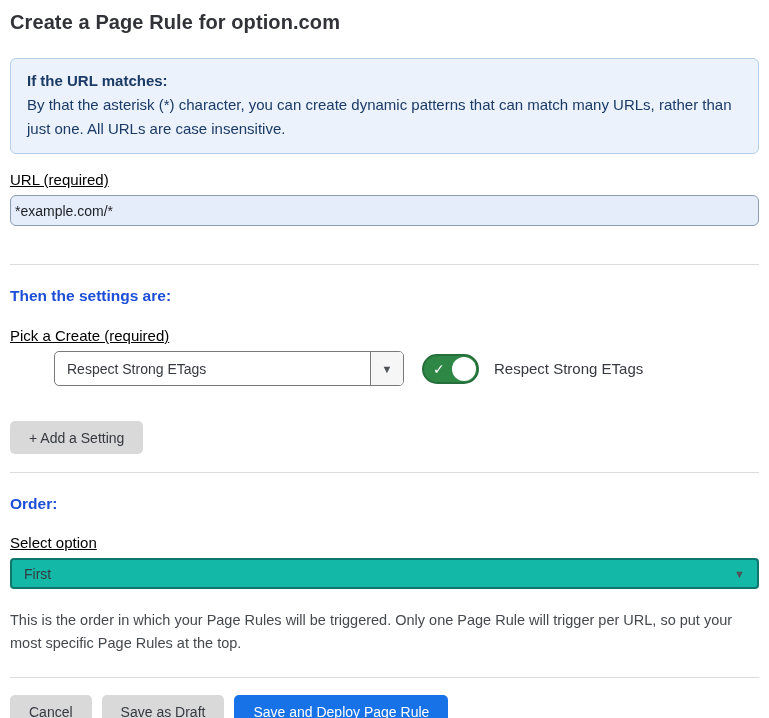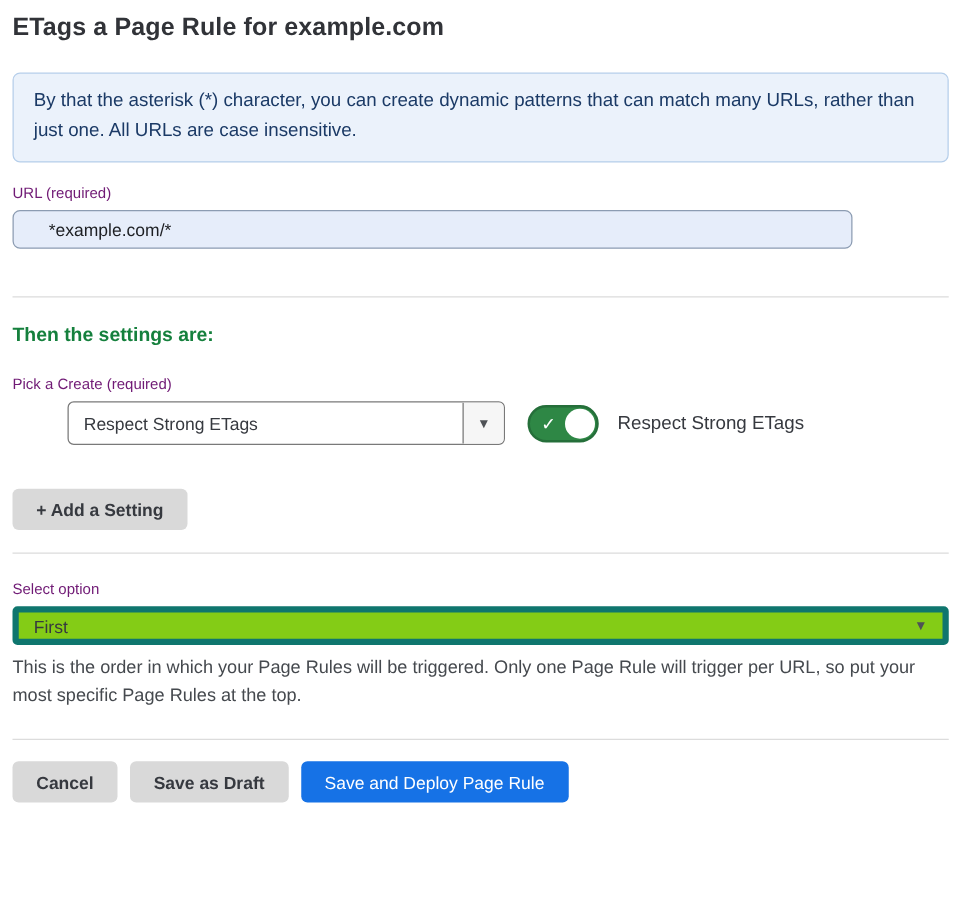--- a/index.html
+++ b/index.html
@@ -32,52 +32,53 @@
     line-height: 24px;
   }
   .info-box .info-heading { font-weight: 700; }
   .info-box a.info-link {
     color: #2264cb;
     text-decoration: underline;
     cursor: pointer;
   }
 
   .field-label {
-    font-size: 12px;
-    color: #701a75;
+    font-size: 15px;
+    color: #000000;
     margin-top: 17px;
     margin-bottom: 7px;
+    text-decoration: underline;
   }
 
   .url-input {
-    width: 672px;
+    width: 749px;
     height: 31px;
     background: #e6edfa;
     border: 1px solid #8c9cb2;
     border-radius: 6px;
-    padding: 0 28px;
+    padding: 0 4px;
     font-size: 14px;
     color: #1d1f23;
     font-family: "Liberation Sans", sans-serif;
     outline: none;
   }
 
   .divider {
     border: none;
     border-top: 1px solid #dcdcdc;
     margin: 0;
   }
   .divider-1 { margin-top: 38px; }
   .divider-2 { margin-top: 18px; }
   .divider-3 { margin-top: 22px; }
 
   .section-heading {
     font-size: 15.5px;
     font-weight: 700;
-    color: #15803d;
+    color: #1d4ed8;
     margin-top: 22px;
   }
 
   .setting-row {
     display: flex;
     align-items: center;
     margin-top: 0;
     padding-left: 44px;
   }
 
@@ -155,63 +156,64 @@
     align-items: center;
     justify-content: center;
     height: 33px;
     padding: 0 19px;
     border: none;
     border-radius: 5px;
     font-size: 14px;
     font-family: "Liberation Sans", sans-serif;
     cursor: pointer;
   }
-  .btn-gray { background: #d9d9d9; color: #36393f; font-weight: bold; }
+  .btn-gray { background: #d9d9d9; color: #36393f; }
   .btn-blue { background: #1672e6; color: #ffffff; }
 
   .add-setting-btn { margin-top: 35px; }
 
   .order-select {
     width: 749px;
     height: 31px;
-    border: 5px solid #0f766e;
+    border: 2px solid #0f766e;
     border-radius: 4px;
-    background: #84cc16;
+    background: #14b8a6;
     display: flex;
     align-items: center;
     justify-content: space-between;
     padding: 0 12px;
     font-size: 14px;
     color: #36393f;
     cursor: pointer;
   }
   .order-select .order-caret { color: #4f5256; font-size: 11px; }
 
   .help-text {
-    margin-top: 7px;
+    margin-top: 20px;
     font-size: 14.5px;
     line-height: 23px;
     color: #45494e;
     max-width: 745px;
   }
 
   .footer-buttons {
     display: flex;
     gap: 10px;
     margin-top: 17px;
   }
 </style>
 </head>
 <body>
 
 <div class="content">
 
-  <h1 class="page-title">ETags a Page Rule for example.com</h1>
+  <h1 class="page-title">Create a Page Rule for option.com</h1>
 
   <div class="info-box">
+    <div class="info-heading">If the URL matches:</div>
     <div class="info-body">By that the asterisk (*) character, you can create dynamic patterns that can match many URLs, rather than just one. All URLs are case insensitive.</div>
   </div>
 
   <div class="field-label">URL (required)</div>
   <input class="url-input" type="text" value="*example.com/*" style="">
 
   <hr class="divider divider-1">
 
   <div class="section-heading">Then the settings are:</div>
 
@@ -230,20 +232,21 @@
         <span class="toggle-knob"></span>
       </div>
       <div class="toggle-label">Respect Strong ETags</div>
     </div>
   </div>
 
   <button class="btn btn-gray add-setting-btn">+ Add a Setting</button>
 
   <hr class="divider divider-2">
 
+  <div class="section-heading">Order:</div>
 
   <div class="field-label" style="margin-top:21px;">Select option</div>
 
   <div class="order-select">
     <span>First</span>
     <span class="order-caret">▼</span>
   </div>
 
   <div class="help-text">This is the order in which your Page Rules will be triggered. Only one Page Rule will trigger per URL, so put your most specific Page Rules at the top.</div>
 

